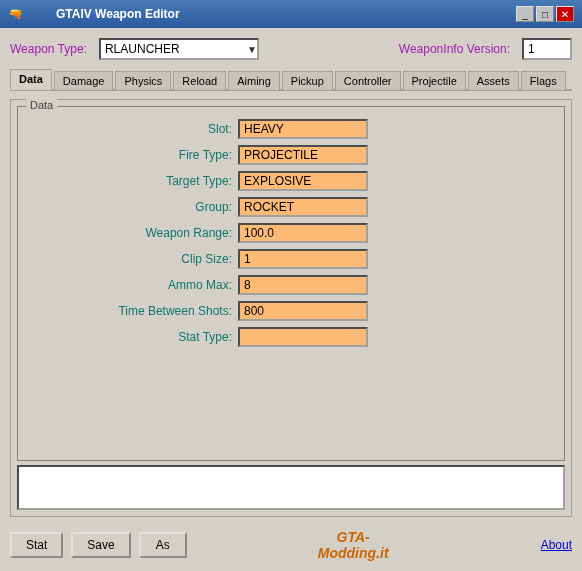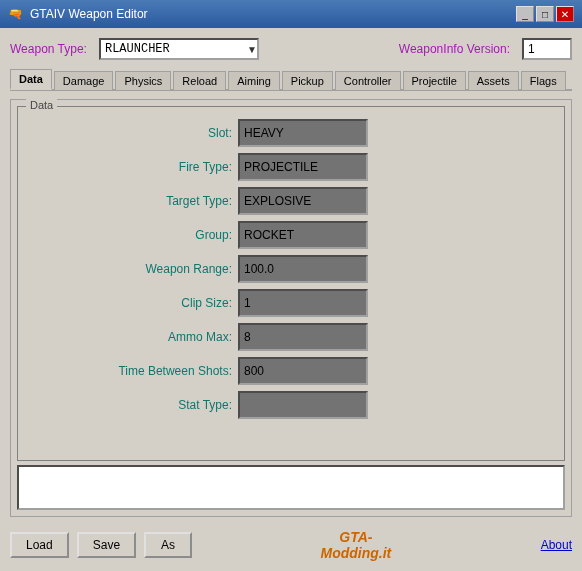--- a/index.html
+++ b/index.html
@@ -26,21 +26,22 @@
       width: 16px;
       height: 16px;
       margin-right: 6px;
       display: flex;
       align-items: center;
       justify-content: center;
     }
     .title-bar-text {
       flex: 1;
       font-size: 12px;
-      font-weight: normal;
+      font-weight: bold;
+      margin-left: 26px;
     }
     .title-bar-buttons {
       display: flex;
       gap: 2px;
     }
     .title-btn {
       width: 18px;
       height: 16px;
       background: #c0c0c0;
       border: 1px outset #e0e0e0;
@@ -74,21 +75,20 @@
       color: #a21caf;
     }
     .weapon-type-select {
       width: 160px;
       height: 22px;
       border: 2px inset #a0a0a0;
       background: white;
       font-size: 12px;
       padding: 0 4px;
       appearance: none;
-      font-family: Liberation Mono, monospace;
       -webkit-appearance: none;
     }
     .select-wrapper {
       position: relative;
       display: inline-block;
     }
     .select-arrow {
       position: absolute;
       right: 2px;
       top: 50%;
@@ -186,23 +186,23 @@
     .field-label {
       text-align: right;
       font-size: 12px;
       color: #0f766e;
       white-space: nowrap;
     }
     .field-input {
       width: 130px;
       height: 20px;
       border: 2px inset #a0a0a0;
-      background: #737373;
-      font-size: 12px;
-      padding: 12px 4px;
+      background: #fdba74;
+      font-size: 12px;
+      padding: 0 4px;
     }
 
     
     .bottom-text-area {
       height: 45px;
       border: 2px inset #a0a0a0;
       background: white;
       margin-top: 4px;
     }
 
@@ -332,21 +332,21 @@
 
         </div>
         <div class="form-right"></div>
       </div>
     </div>
 
     <div class="bottom-text-area"></div>
   </div>
 
   <div class="footer">
-    <button class="footer-btn">Load</button>
+    <button class="footer-btn">Stat</button>
     <button class="footer-btn">Save</button>
     <button class="footer-btn">As</button>
     <span class="spacer"></span>
     <span class="footer-brand">GTA-Modding.it</span>
     <span class="spacer"></span>
     <a class="footer-about" href="#">About</a>
   </div>
 
 </div>
 

